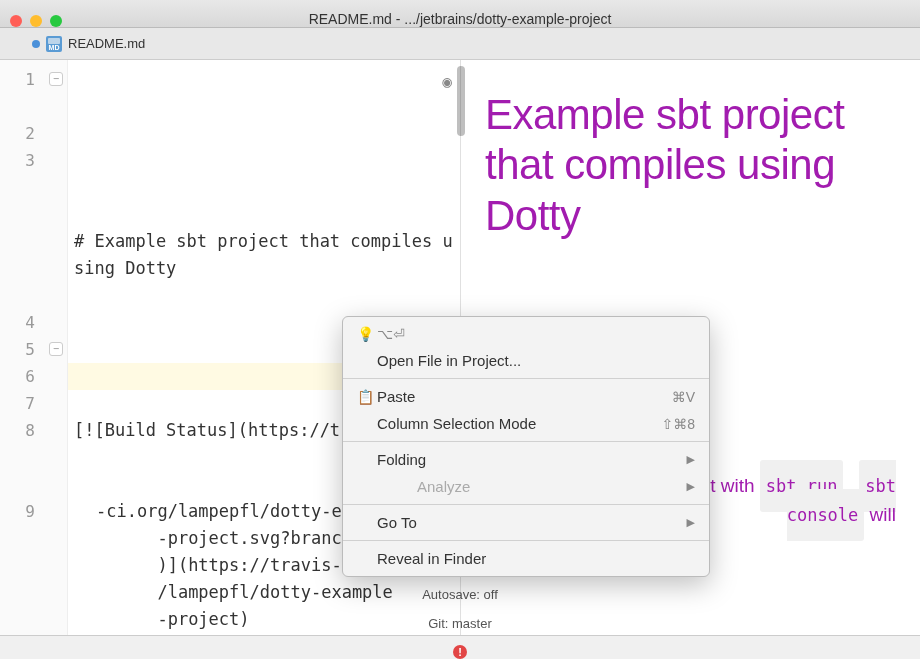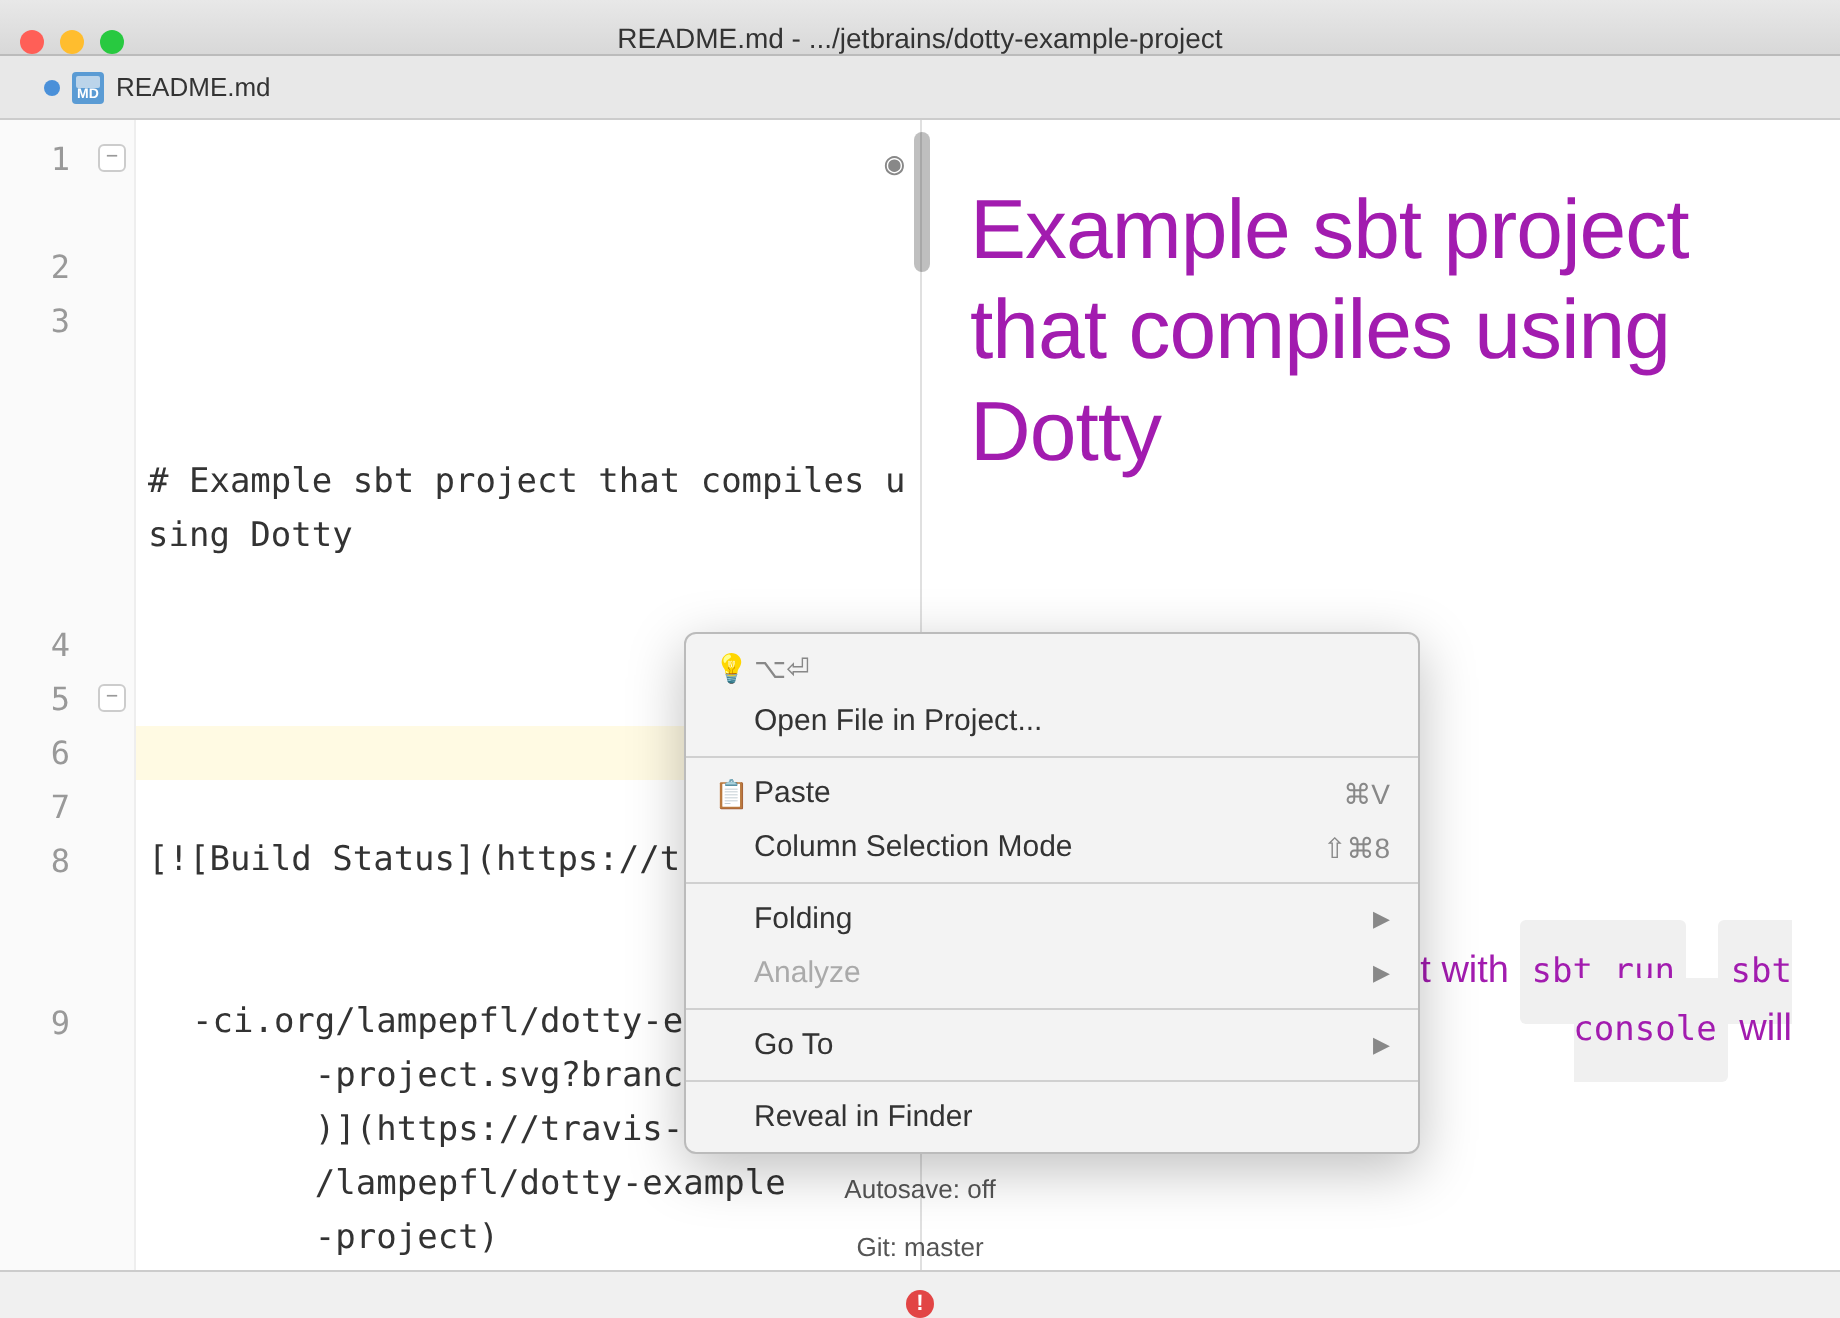--- a/index.html
+++ b/index.html
@@ -39,21 +39,21 @@
       transform: translateX(-50%);
       color: #333;
       font-size: 14px;
     }
     .tab-bar {
       height: 32px;
       background: #e8e8e8;
       border-bottom: 1px solid #ccc;
       display: flex;
       align-items: center;
-      padding-left: 12px;
+      padding-left: 22px;
     }
     .tab {
       display: flex;
       align-items: center;
       gap: 6px;
       padding: 4px 10px;
       font-size: 13px;
       color: #333;
     }
     .modified-dot {
@@ -215,21 +215,21 @@
       z-index: 100;
     }
     .menu-item {
       display: flex;
       align-items: center;
       padding: 5px 14px;
       font-size: 15px;
       color: #333;
       cursor: default;
     }
-    .menu-item.disabled { color: #aaa; }
+    .menu-item.disabled { color: #aaa; gap: 40px; }
     .menu-item-icon {
       width: 20px;
       font-size: 14px;
       color: #777;
     }
     .menu-item-label { flex: 1; }
     .menu-item-shortcut {
       color: #888;
       font-size: 14px;
       font-family: -apple-system, sans-serif;

